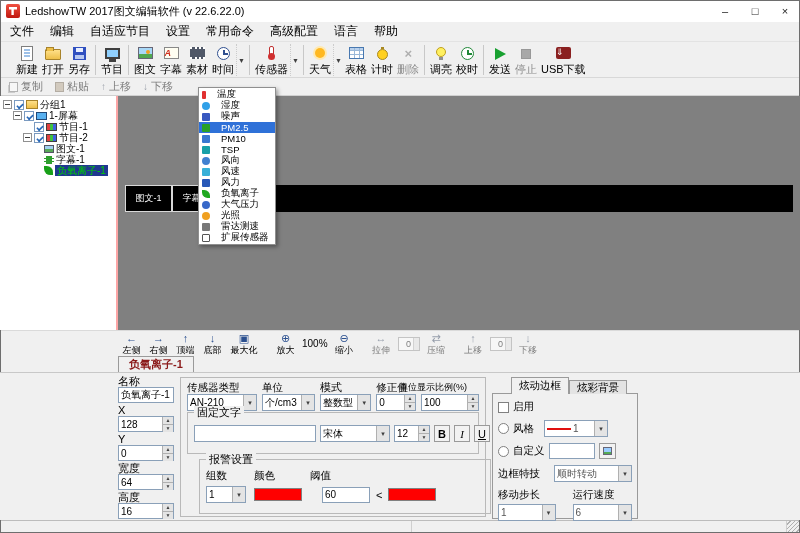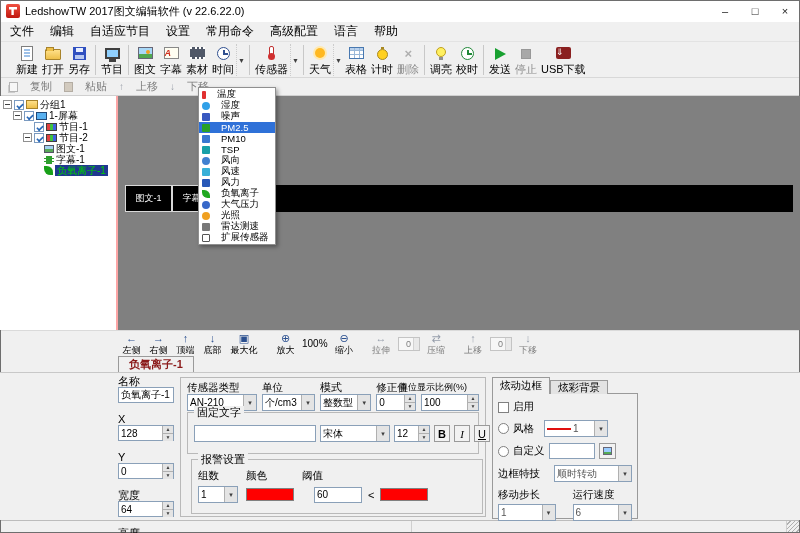--- a/index.html
+++ b/index.html
@@ -54,21 +54,21 @@
 .i-bright:after{content:"";position:absolute;left:2px;bottom:-4px;width:4px;height:3px;background:#909090}
 .i-checktime{width:13px;height:13px;border-radius:50%;border:1px solid #208838;background:#fff;position:relative}
 .i-checktime:before{content:"";position:absolute;left:5px;top:2px;width:2px;height:5px;background:#208838}
 .i-checktime:after{content:"";position:absolute;left:6px;top:5px;width:4px;height:2px;background:#208838}
 .i-send{width:0;height:0;border-left:11px solid #18a030;border-top:6px solid transparent;border-bottom:6px solid transparent;margin-top:2px}
 .i-stop{width:10px;height:10px;background:#d03030;border:1px solid #801818;margin-top:2px}
 .i-usb{width:15px;height:12px;background:#8a2020;border-radius:2px;color:#fff;font-size:9px;display:flex;align-items:center;justify-content:center}
 .i-usb:after{content:"⇓"}
 
 .editbar{height:18px;display:flex;align-items:center;gap:2px;padding:0 4px;background:#f0f0f0;border-bottom:1px solid #d0d0d0}
-.ebtn{display:flex;align-items:center;gap:12px;padding:0 5px;height:16px}
+.ebtn{display:flex;align-items:center;gap:3px;padding:0 5px;height:16px}
 .ebtn .lab{font-size:11px;white-space:nowrap}
 .dim{opacity:.5;filter:grayscale(.6)}
 .e-copy{width:9px;height:10px;border:1px solid #777;background:#fff;box-shadow:-2px 2px 0 -1px #aaa}
 .e-paste{width:9px;height:10px;background:#caa26a;border:1px solid #8a6a3a}
 .e-arrow{font-size:10px;color:#334e7a;line-height:10px}
 
 .work{height:234px;display:flex;background:#808080;position:relative}
 .tree{width:118px;background:#fff;border-right:2px solid #fca5a5;padding:3px 0 0 2px;font-size:10px;flex:none}
 .trow{height:11px;display:flex;align-items:center;gap:2px;white-space:nowrap}
 .t-lab{line-height:11px}
@@ -114,39 +114,39 @@
 .flab{font-size:11px;height:12px;line-height:12px;white-space:nowrap}
 .tinput{background:#fff;border:1px solid #8aa0b8;height:16px;font-size:10px;padding:0 2px;font-family:"Liberation Sans","DejaVu Sans",sans-serif}
 .combo{display:flex;align-items:center;background:#fff;border:1px solid #8aa0b8;height:17px;font-size:10px;padding-left:2px;overflow:hidden}
 .cv{white-space:nowrap;overflow:hidden}
 .carr{margin-left:auto;width:13px;align-self:stretch;background:#e4e4e4;border-left:1px solid #b0b0b0;display:flex;align-items:center;justify-content:center;font-size:7px;color:#404040;flex:none}
 .spin{display:flex;align-items:center;background:#fff;border:1px solid #8aa0b8;height:16px;font-size:10px;padding-left:2px}
 .sud{margin-left:auto;width:11px;align-self:stretch;display:flex;flex-direction:column;flex:none;border-left:1px solid #b0b0b0}
 .sud span{flex:1;background:#e4e4e4;font-size:5px;line-height:7px;text-align:center;color:#404040}
 .sud span+span{border-top:1px solid #b0b0b0}
 .col1{position:absolute;left:118px;top:2px;width:58px}
-.col1 .fld{margin-bottom:10px}
+.col1 .fld{margin-bottom:1px}
 .gbox{position:absolute;left:180px;top:4px;width:306px;height:140px;border:1px solid #b9b9b9;padding:3px 6px}
 .row1{display:flex;gap:5px}
 .r1c{display:flex;flex-direction:column;gap:1px}
 .lab-ratio{position:relative;left:-22px;width:90px;font-size:9px}
 .gb{position:absolute;border:1px solid #b9b9b9}
 .legend{position:absolute;top:-7px;left:6px;background:#f0f0f0;padding:0 3px;font-size:11px;line-height:13px;white-space:nowrap}
 .gb2{left:6px;top:34px;width:292px;height:42px}
-.gb3{left:10px;top:81px;width:292px;height:55px}
+.gb3{left:18px;top:81px;width:292px;height:55px}
 .gb2 .inner{position:absolute;left:6px;top:12px;display:flex;gap:4px;align-items:flex-end}
 .fbtn{width:16px;height:17px;border:1px solid #9a9a9a;background:#f2f2f2;display:flex;align-items:center;justify-content:center;font-size:11px}
 .fbtn.it{font-style:italic;font-family:"Liberation Serif",serif}
 .fbtn.un{text-decoration:underline}
 .swatch{height:13px;width:48px;background:#f00;border:1px solid #808080}
 .gb3 .labs{position:absolute;left:6px;top:9px;display:flex;font-size:10.5px}
 .gb3 .ctrls{position:absolute;left:6px;top:26px;display:flex;align-items:center}
 
 .col3{position:absolute;left:492px;top:4px;width:146px;height:142px}
-.etabs{display:flex;height:17px;margin-left:0;position:relative;z-index:2}
+.etabs{display:flex;height:17px;margin-left:19px;position:relative;z-index:2}
 .etab{padding:0 7px;font-size:10.5px;border:1px solid #9a9a9a;border-bottom:none;background:#e3e3e3;height:14px;margin-top:3px;display:flex;align-items:center;white-space:nowrap}
 .etab.on{background:#f0f0f0;height:17px;margin-top:0}
 .epanel{position:absolute;left:0;top:16px;right:0;bottom:0;border:1px solid #9a9a9a;background:#f0f0f0;padding:6px 5px 4px}
 .erow{display:flex;align-items:center;gap:4px;margin-bottom:6px;font-size:10.5px}
 .cb{width:11px;height:11px;border:1px solid #808080;background:#fff;flex:none}
 .radio{width:11px;height:11px;border:1px solid #808080;border-radius:50%;background:#fff;flex:none}
 .redline{width:24px;height:2px;background:#e01010;margin-right:2px;flex:none}
 .bbtn{width:17px;height:16px;border:1px solid #9a9a9a;background:#f2f2f2;display:flex;align-items:center;justify-content:center;flex:none}
 .minipic{width:9px;height:8px;background:linear-gradient(180deg,#9cf 60%,#5a5 40%);border:1px solid #667}
 .ecols{display:flex;gap:17px}

